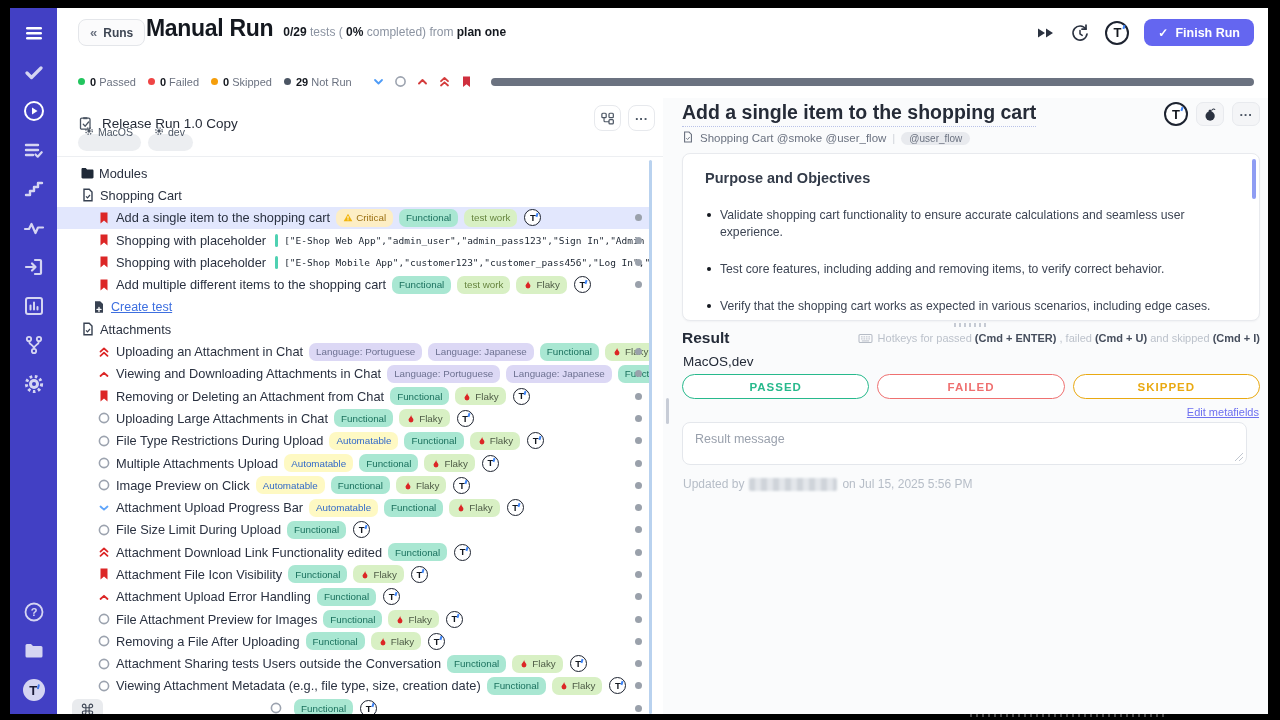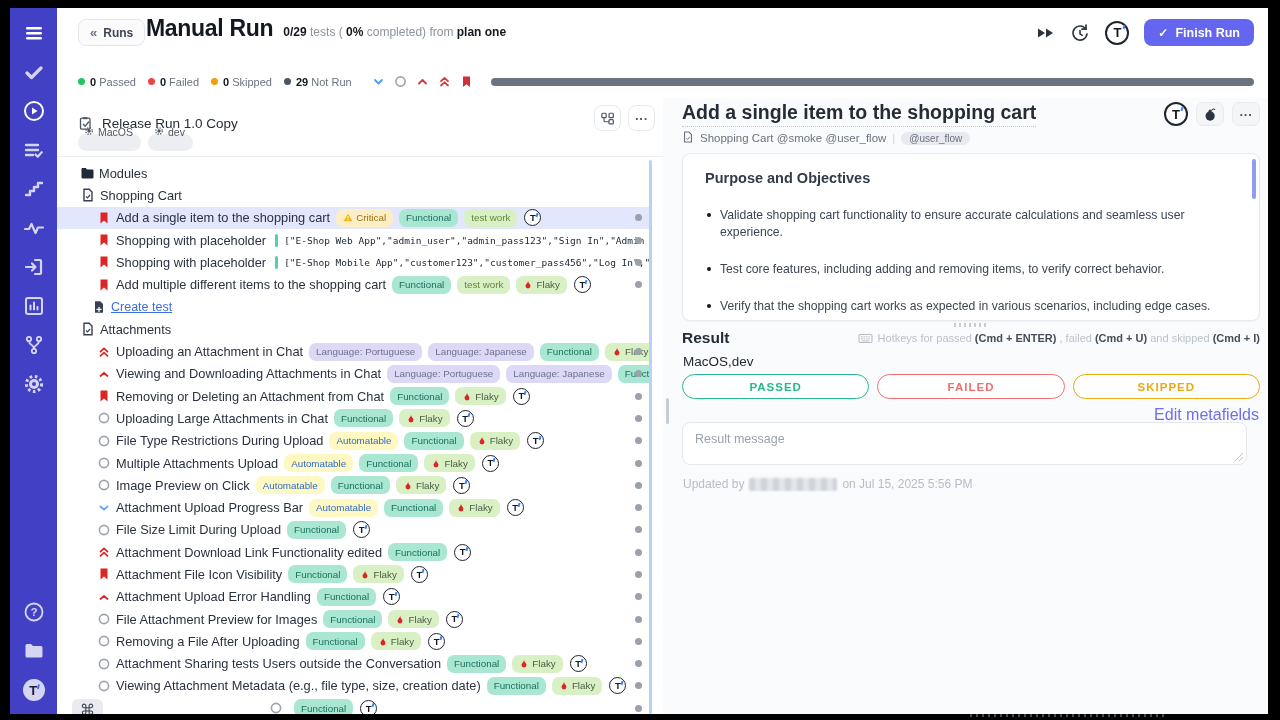--- a/index.html
+++ b/index.html
@@ -107,21 +107,21 @@
   .rlabel{font-size:15.5px;font-weight:700;color:#242b38}
   .hotkeys{display:flex;align-items:flex-start;font-size:11px;color:#bcc2cb;white-space:pre}
   .hotkeys b{color:#454d5c;font-weight:700}
   .hotkeys svg{width:15px;height:13px;margin-right:5px}
   .envline{position:absolute;left:1px;top:256px;font-size:13.5px;color:#242b38}
   .verdicts{position:absolute;left:0;right:0;top:276px;display:flex;gap:8px}
   .vbtn{flex:1;height:25px;background:#fff;border-radius:13px;border:1.6px solid;font-size:11.5px;font-weight:700;letter-spacing:1px;cursor:pointer;font-family:inherit}
   .vbtn.pass{color:var(--passed,#27b98c);border-color:var(--passed,#27b98c)}
   .vbtn.fail{color:var(--failed,#ef7070);border-color:var(--failed,#f28b8b)}
   .vbtn.skip{color:var(--skipped,#e9a911);border-color:var(--skipped,#f2c043)}
-  .editmeta{position:absolute;right:1px;top:308px;font-size:16px;color:#6d6ff0;cursor:pointer}
+  .editmeta{position:absolute;right:1px;top:308px;font-size:11px;color:#6d6ff0;text-decoration:underline;cursor:pointer}
   .msgbox{position:absolute;left:0;right:13px;top:324px;height:43px}
   .msgbox textarea{width:100%;height:100%;border:1px solid #e4e7ec;border-radius:8px;padding:9px 12px;font-size:12.5px;font-family:inherit;color:#2a3140;resize:none;outline:none;background:#fff}
   .msgbox textarea::placeholder{color:#9aa1ad}
   .msgbox::after{content:'';position:absolute;right:4px;bottom:4px;width:8px;height:8px;background:
     linear-gradient(135deg,transparent 0 45%,#c0c6cf 45% 52%,transparent 52% 70%,#c0c6cf 70% 77%,transparent 77%);pointer-events:none}
   .updated{position:absolute;left:1px;top:379px;font-size:12px;color:#b6bdc7;display:flex;align-items:center;white-space:pre}
   .blurname{display:inline-block;width:88px;height:13px;margin:0 5px;border-radius:2px;background:repeating-linear-gradient(90deg,#cfd4da 0 6px,#e3e6ea 6px 12px);filter:blur(1.3px)}
   .cmdbadge{position:absolute;left:15px;top:691px;height:21px;padding:0 8px;background:#e9ebee;border-radius:6px 6px 0 0;font-size:15px;color:#3c4453;display:flex;align-items:center;z-index:9}
   .dockhint{position:absolute;left:970px;top:714px;width:196px;height:3px;background:repeating-linear-gradient(90deg,#777 0 2px,transparent 2px 6px);opacity:.6}
 </style>

